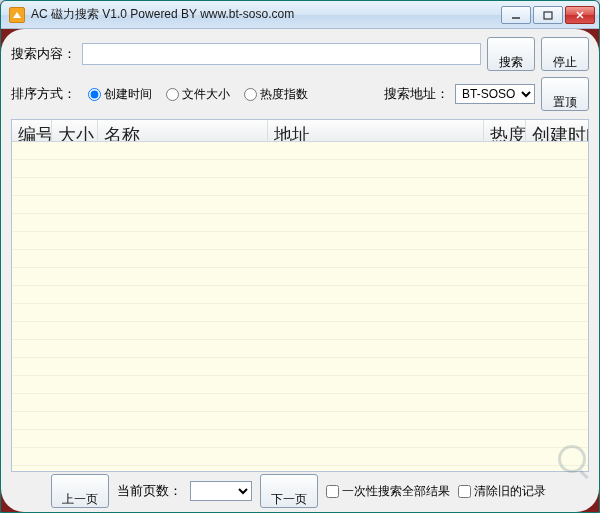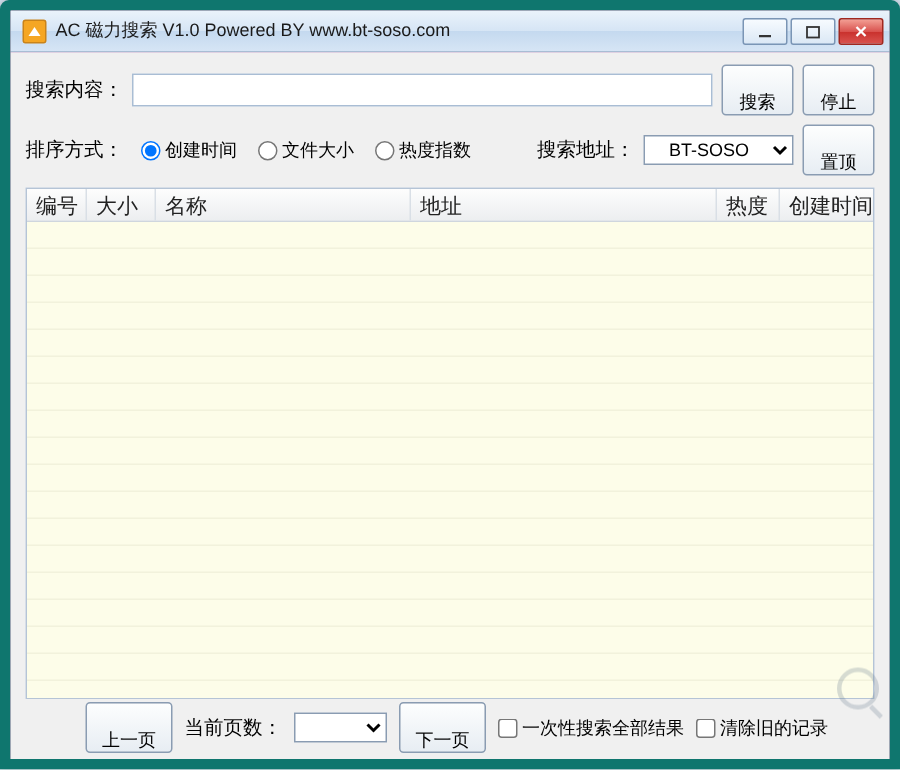--- a/index.html
+++ b/index.html
@@ -1,48 +1,48 @@
 <!DOCTYPE html>
 <html><head>
   <meta charset="utf-8">
   <style>
     * { box-sizing: border-box; margin: 0; padding: 0; }
     body { font-family: "Microsoft YaHei", Tahoma, sans-serif; font-size: 12px; background: #d7e4f2; width: 600px; height: 513px; overflow: hidden; }
     
     
-    .window { width: 600px; height: 513px; border: 7px solid #0f766e; background: #f9a8d4; border-radius: 6px 6px 0 0; overflow: hidden; box-shadow: 0 0 6px rgba(0,0,0,0.3); }
+    .window { width: 600px; height: 513px; border: 1px solid #0f766e; background: #7f1d1d; border-radius: 6px 6px 0 0; overflow: hidden; box-shadow: 0 0 6px rgba(0,0,0,0.3); }
     .titlebar { height: 28px; background: linear-gradient(#eaf3fb, #d6e5f5 50%, #c4d9ef 51%, #d6e5f5); display: flex; align-items: center; padding: 0 4px 0 8px; border-bottom: 1px solid #a9bdd4; }
     .titlebar-icon { width: 16px; height: 16px; background: #f5a623; border: 1px solid #c9831a; border-radius: 2px; margin-right: 6px; position: relative; }
     .titlebar-icon::after { content:""; position:absolute; left:3px; top:4px; width:0; height:0; border-left:4px solid transparent; border-right:4px solid transparent; border-bottom:6px solid #fff; }
     .title-text { flex: 1; color: #1a1a1a; font-size: 12px; }
     .win-btns { display: flex; gap: 0; }
     .win-btn { width: 30px; height: 18px; border: 1px solid #7a95b5; background: linear-gradient(#f7fbff, #dbe8f5); border-radius: 2px; margin-left: 2px; display: flex; align-items: center; justify-content: center; font-family: Arial; font-size: 10px; color: #333; cursor: pointer; }
     .win-btn.close { background: linear-gradient(#f39f94, #d9534f 50%, #c9302c 51%, #d9534f); color: #fff; border-color: #a02820; }
     .win-btn svg { width: 10px; height: 10px; }
     
-    .client { padding: 8px 10px; height: calc(100% - 28px); display: flex; flex-direction: column; background: #f0f0f0; }
+    .client { padding: 8px 10px; height: calc(100% - 28px); display: flex; flex-direction: column; background: #f0f0f0; border-radius: 23px; }
     
     .row { display: flex; align-items: center; margin-bottom: 6px; gap: 6px; }
     .label { font-size: 13px; color: #000; white-space: nowrap; }
     
     .search-input { flex: 1; height: 22px; border: 1px solid #a9bdd4; background: #fff; padding: 0 4px; font-size: 12px; }
     
     .btn { height: 22px; min-width: 48px; padding: 16px 10px; border: 1px solid #8a9cb2; background: linear-gradient(#fdfefe, #e7edf3); border-radius: 3px; font-size: 12px; cursor: pointer; }
     
     .radios { display: flex; gap: 14px; align-items: center; margin-left: 6px; }
     .radio { display: flex; align-items: center; gap: 3px; cursor: pointer; }
     .radio input { margin: 0; }
     
     .spacer { flex: 1; }
     
-    .select { height: 20px; border: 1px solid #8a9cb2; background: #fff; font-size: 12px; padding: 0 12px; min-width: 80px; }
+    .select { height: 20px; border: 1px solid #8a9cb2; background: #fff; font-size: 12px; padding: 0 2px; min-width: 80px; }
     
     .table-wrap { flex: 1; border: 1px solid #b5c4d6; background: #fff; overflow: hidden; display: flex; flex-direction: column; margin: 2px 0 6px 0; }
     .thead { display: flex; background: linear-gradient(#fdfdfd, #eceef0); border-bottom: 1px solid #cfd6de; height: 22px; }
-    .th { padding: 3px 6px; border-right: 1px solid #d9dfe6; font-size: 14px; color: #222; white-space: nowrap; overflow: hidden; }
+    .th { padding: 3px 6px; border-right: 1px solid #d9dfe6; font-size: 18px; color: #222; white-space: nowrap; overflow: hidden; }
     .tbody { flex: 1; background: #fdfde9; overflow-y: auto; }
     .trow { height: 18px; border-bottom: 1px solid #f2f2dc; }
     
     .footer { display: flex; align-items: center; gap: 8px; height: 26px; padding: 0 2px; }
     .page-select { width: 62px; height: 20px; border: 1px solid #8a9cb2; background: #fff; }
     .chk { display: flex; align-items: center; gap: 3px; font-size: 12px; white-space: nowrap; }
     .chk input { margin: 0; }
     .status { font-size: 12px; color: #222; }
     
     .watermark { position: absolute; right: 14px; bottom: 40px; font-size: 20px; color: rgba(100,120,140,0.25); font-weight: bold; pointer-events: none; letter-spacing: 1px; display:flex; align-items:center; gap:6px;}

